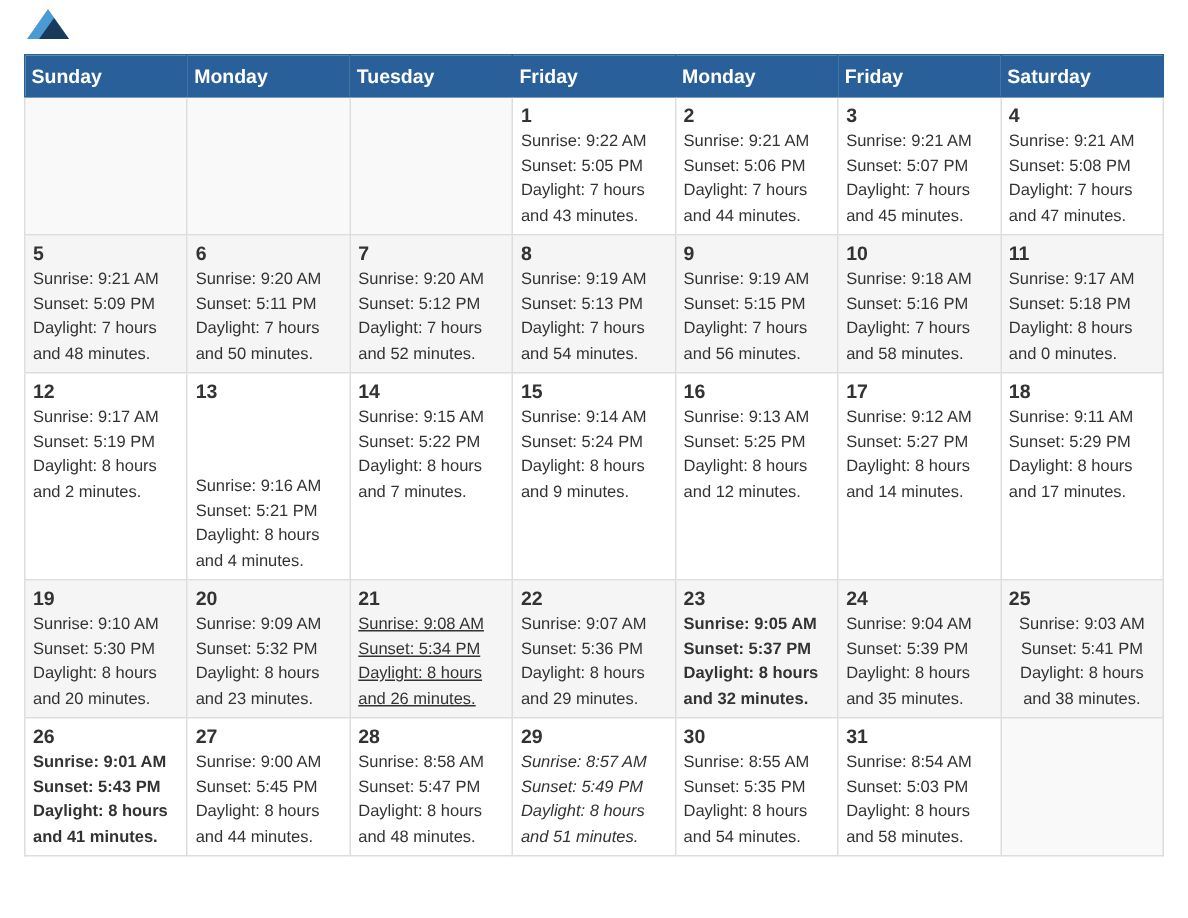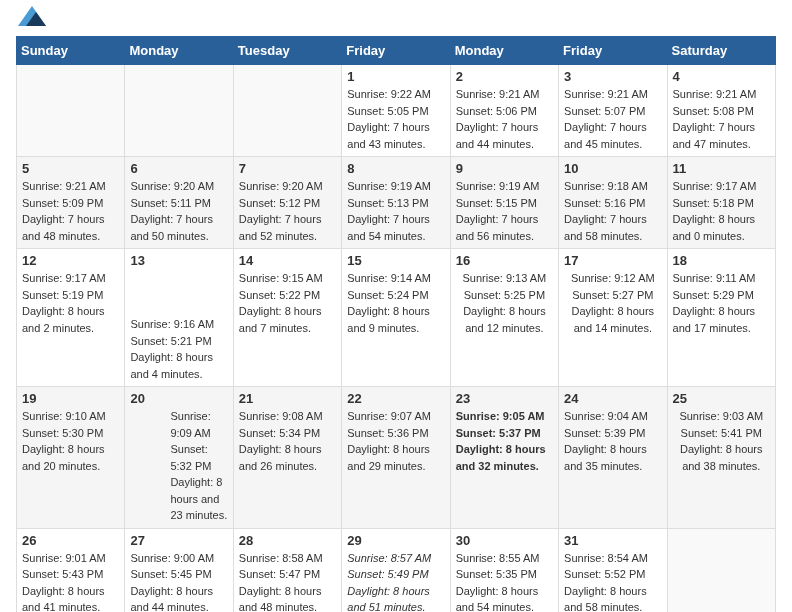--- a/index.html
+++ b/index.html
@@ -213,53 +213,53 @@
 Daylight: 8 hours and 7 minutes.</div>
         </td>
         <td>
           <span class="day-number">15</span>
           <div class="day-info" style="white-space: pre-line;">Sunrise: 9:14 AM
 Sunset: 5:24 PM
 Daylight: 8 hours and 9 minutes.</div>
         </td>
         <td>
           <span class="day-number">16</span>
-          <div class="day-info" style="white-space: pre-line; text-align: center;">Sunrise: 9:13 AM
+          <div class="day-info" style="white-space: pre-line;">Sunrise: 9:13 AM
 Sunset: 5:25 PM
 Daylight: 8 hours and 12 minutes.</div>
         </td>
         <td>
           <span class="day-number">17</span>
-          <div class="day-info" style="white-space: pre-line; text-align: center;">Sunrise: 9:12 AM
+          <div class="day-info" style="white-space: pre-line;">Sunrise: 9:12 AM
 Sunset: 5:27 PM
 Daylight: 8 hours and 14 minutes.</div>
         </td>
         <td>
           <span class="day-number">18</span>
           <div class="day-info" style="white-space: pre-line;">Sunrise: 9:11 AM
 Sunset: 5:29 PM
 Daylight: 8 hours and 17 minutes.</div>
         </td>
       </tr>
       <tr>
         <td>
           <span class="day-number">19</span>
           <div class="day-info" style="white-space: pre-line;">Sunrise: 9:10 AM
 Sunset: 5:30 PM
 Daylight: 8 hours and 20 minutes.</div>
         </td>
         <td>
           <span class="day-number">20</span>
-          <div class="day-info" style="white-space: pre-line; margin-left: 40px;">Sunrise: 9:09 AM
+          <div class="day-info" style="white-space: pre-line;">Sunrise: 9:09 AM
 Sunset: 5:32 PM
 Daylight: 8 hours and 23 minutes.</div>
         </td>
         <td>
           <span class="day-number">21</span>
-          <div class="day-info" style="white-space: pre-line;">Sunrise: 9:08 AM
+          <div class="day-info" style="white-space: pre-line; text-decoration: underline;">Sunrise: 9:08 AM
 Sunset: 5:34 PM
 Daylight: 8 hours and 26 minutes.</div>
         </td>
         <td>
           <span class="day-number">22</span>
           <div class="day-info" style="white-space: pre-line;">Sunrise: 9:07 AM
 Sunset: 5:36 PM
 Daylight: 8 hours and 29 minutes.</div>
         </td>
         <td>
@@ -277,21 +277,21 @@
         <td>
           <span class="day-number">25</span>
           <div class="day-info" style="white-space: pre-line; text-align: center;">Sunrise: 9:03 AM
 Sunset: 5:41 PM
 Daylight: 8 hours and 38 minutes.</div>
         </td>
       </tr>
       <tr>
         <td>
           <span class="day-number">26</span>
-          <div class="day-info" style="white-space: pre-line;">Sunrise: 9:01 AM
+          <div class="day-info" style="white-space: pre-line; font-weight: bold;">Sunrise: 9:01 AM
 Sunset: 5:43 PM
 Daylight: 8 hours and 41 minutes.</div>
         </td>
         <td>
           <span class="day-number">27</span>
           <div class="day-info" style="white-space: pre-line;">Sunrise: 9:00 AM
 Sunset: 5:45 PM
 Daylight: 8 hours and 44 minutes.</div>
         </td>
         <td>
@@ -308,19 +308,19 @@
         </td>
         <td>
           <span class="day-number">30</span>
           <div class="day-info" style="white-space: pre-line;">Sunrise: 8:55 AM
 Sunset: 5:35 PM
 Daylight: 8 hours and 54 minutes.</div>
         </td>
         <td>
           <span class="day-number">31</span>
           <div class="day-info" style="white-space: pre-line;">Sunrise: 8:54 AM
-Sunset: 5:52 PM
+Sunset: 5:03 PM
 Daylight: 8 hours and 58 minutes.</div>
         </td>
         <td class="empty"></td>
       </tr>
     </tbody>
 </table>
 
 </body></html>

